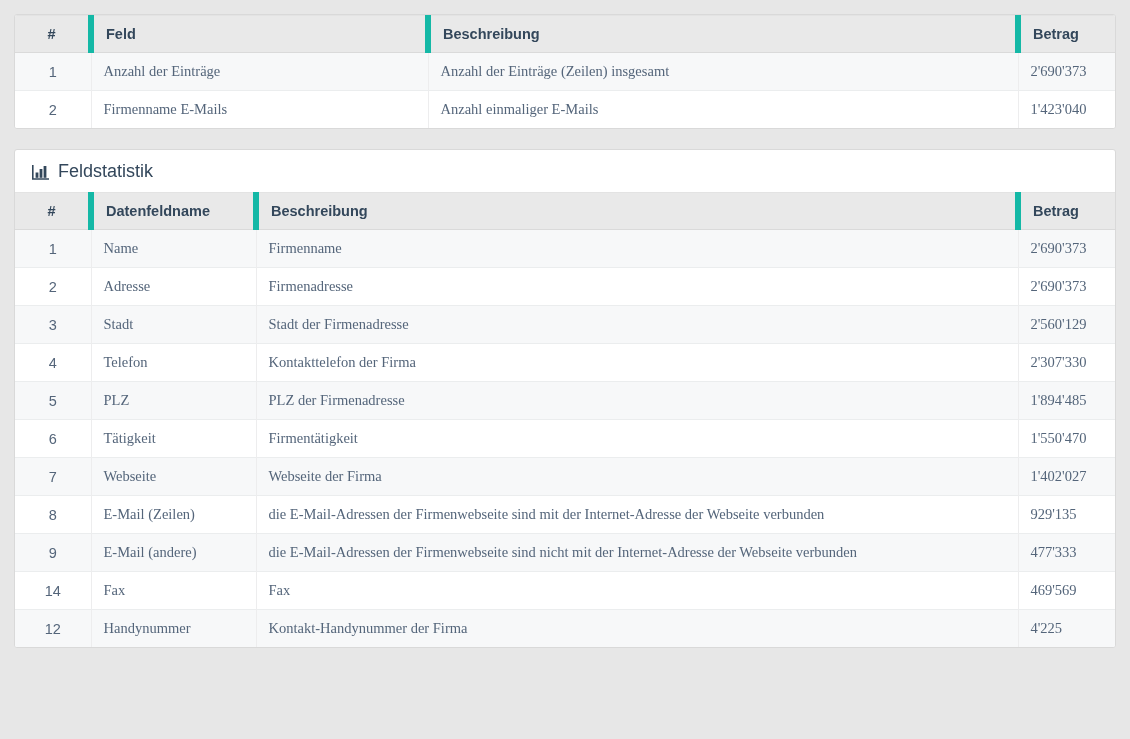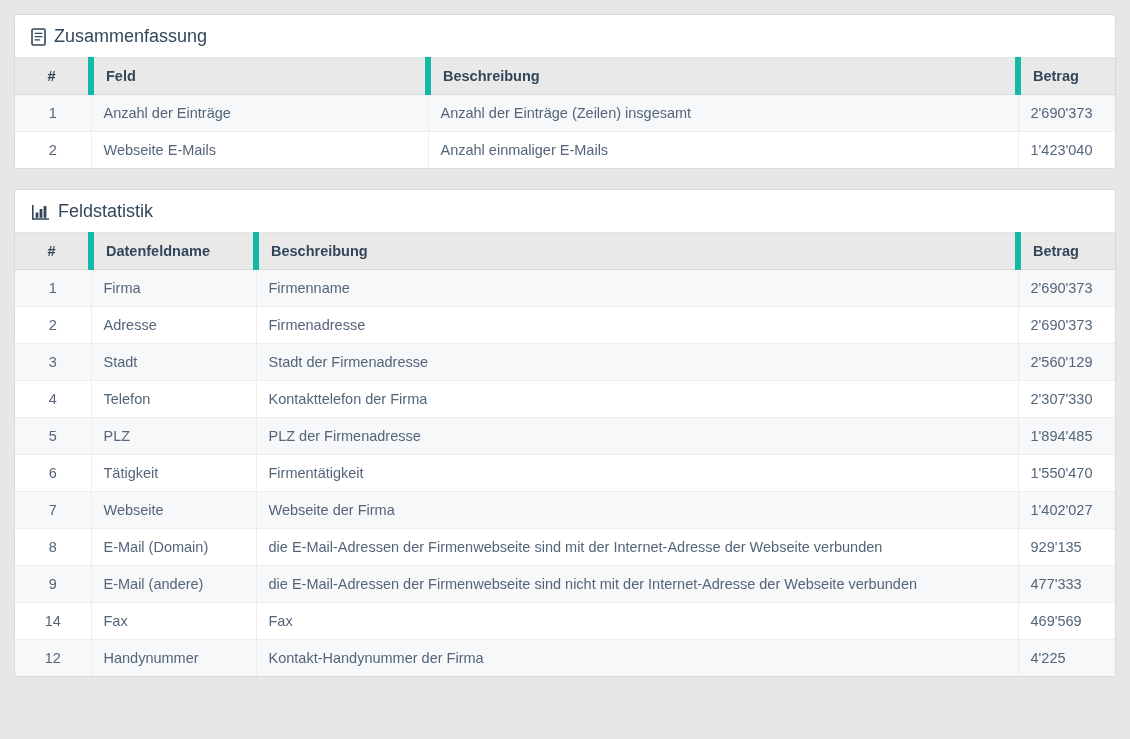--- a/index.html
+++ b/index.html
@@ -48,69 +48,58 @@
     border-top:1px solid #e3e3e3;
   }
   table.tbl td{
     padding:10px 12px;
     border-top:1px solid #ebedee;
   }
   table.tbl tbody tr:first-child td{border-top:none;}
   table.tbl tbody tr:nth-child(odd){background:#f7f8f9;}
   table.tbl tbody tr:nth-child(even){background:#ffffff;}
   table.tbl th + th{border-left:6px solid #14b8a6;}
-  table.tbl td + td{border-left:1px solid #ededee;}
+  table.tbl td + td{border-left:1px solid #ededee;font-family:Liberation Serif, serif;}
   table.tbl th:first-child,
   table.tbl td:first-child{text-align:center;}
   
   .tbl-summary th:nth-child(1){width:49px;}
   .tbl-summary th:nth-child(2){width:307px;}
   .tbl-summary th:nth-child(3){width:560px;}
   
   .tbl-stats th:nth-child(1){width:49px;}
   .tbl-stats th:nth-child(2){width:135px;}
   .tbl-stats th:nth-child(3){width:732px;}
   .tbl-stats th:nth-child(4){width:100px;}
 </style>
 </head>
 <body>
 
 <div class="page">
 
   <section class="panel">
-    <div class="panel-title">
-      <span class="icon">
-        <svg width="15" height="18" viewBox="0 0 15 18">
-          <rect x="1" y="1" width="13" height="16" rx="1.2" fill="none" stroke="#33475b" stroke-width="1.6"></rect>
-          <line x1="3.6" y1="5.4" x2="11.4" y2="5.4" stroke="#33475b" stroke-width="1.3"></line>
-          <line x1="3.6" y1="8.6" x2="11.4" y2="8.6" stroke="#33475b" stroke-width="1.3"></line>
-          <line x1="3.6" y1="11.8" x2="9.2" y2="11.8" stroke="#33475b" stroke-width="1.3"></line>
-        </svg>
-      </span>
-      <span>Zusammenfassung</span>
-    </div>
     <table class="tbl tbl-summary">
         <thead>
           <tr>
             <th>#</th>
             <th>Feld</th>
             <th>Beschreibung</th>
             <th>Betrag</th>
           </tr>
         </thead>
         <tbody>
           <tr>
             <td>1</td>
             <td>Anzahl der Einträge</td>
             <td>Anzahl der Einträge (Zeilen) insgesamt</td>
             <td>2'690'373</td>
           </tr>
           <tr>
             <td>2</td>
-            <td>Webseite E-Mails</td>
+            <td>Firmenname E-Mails</td>
             <td>Anzahl einmaliger E-Mails</td>
             <td>1'423'040</td>
           </tr>
         </tbody>
       </table>
   </section>
 
   <section class="panel">
     <div class="panel-title">
       <span class="icon">
@@ -130,21 +119,21 @@
             <th>#</th>
             <th>Datenfeldname</th>
             <th>Beschreibung</th>
             <th>Betrag</th>
             <th>Prozent</th>
           </tr>
         </thead>
         <tbody>
           <tr>
             <td>1</td>
-            <td>Firma</td>
+            <td>Name</td>
             <td>Firmenname</td>
             <td>2'690'373</td>
             <td>100%</td>
           </tr>
           <tr>
             <td>2</td>
             <td>Adresse</td>
             <td>Firmenadresse</td>
             <td>2'690'373</td>
             <td>100%</td>
@@ -179,21 +168,21 @@
           </tr>
           <tr>
             <td>7</td>
             <td>Webseite</td>
             <td>Webseite der Firma</td>
             <td>1'402'027</td>
             <td>52%</td>
           </tr>
           <tr>
             <td>8</td>
-            <td>E-Mail (Domain)</td>
+            <td>E-Mail (Zeilen)</td>
             <td>die E-Mail-Adressen der Firmenwebseite sind mit der Internet-Adresse der Webseite verbunden</td>
             <td>929'135</td>
             <td>34%</td>
           </tr>
           <tr>
             <td>9</td>
             <td>E-Mail (andere)</td>
             <td>die E-Mail-Adressen der Firmenwebseite sind nicht mit der Internet-Adresse der Webseite verbunden</td>
             <td>477'333</td>
             <td>17%</td>

